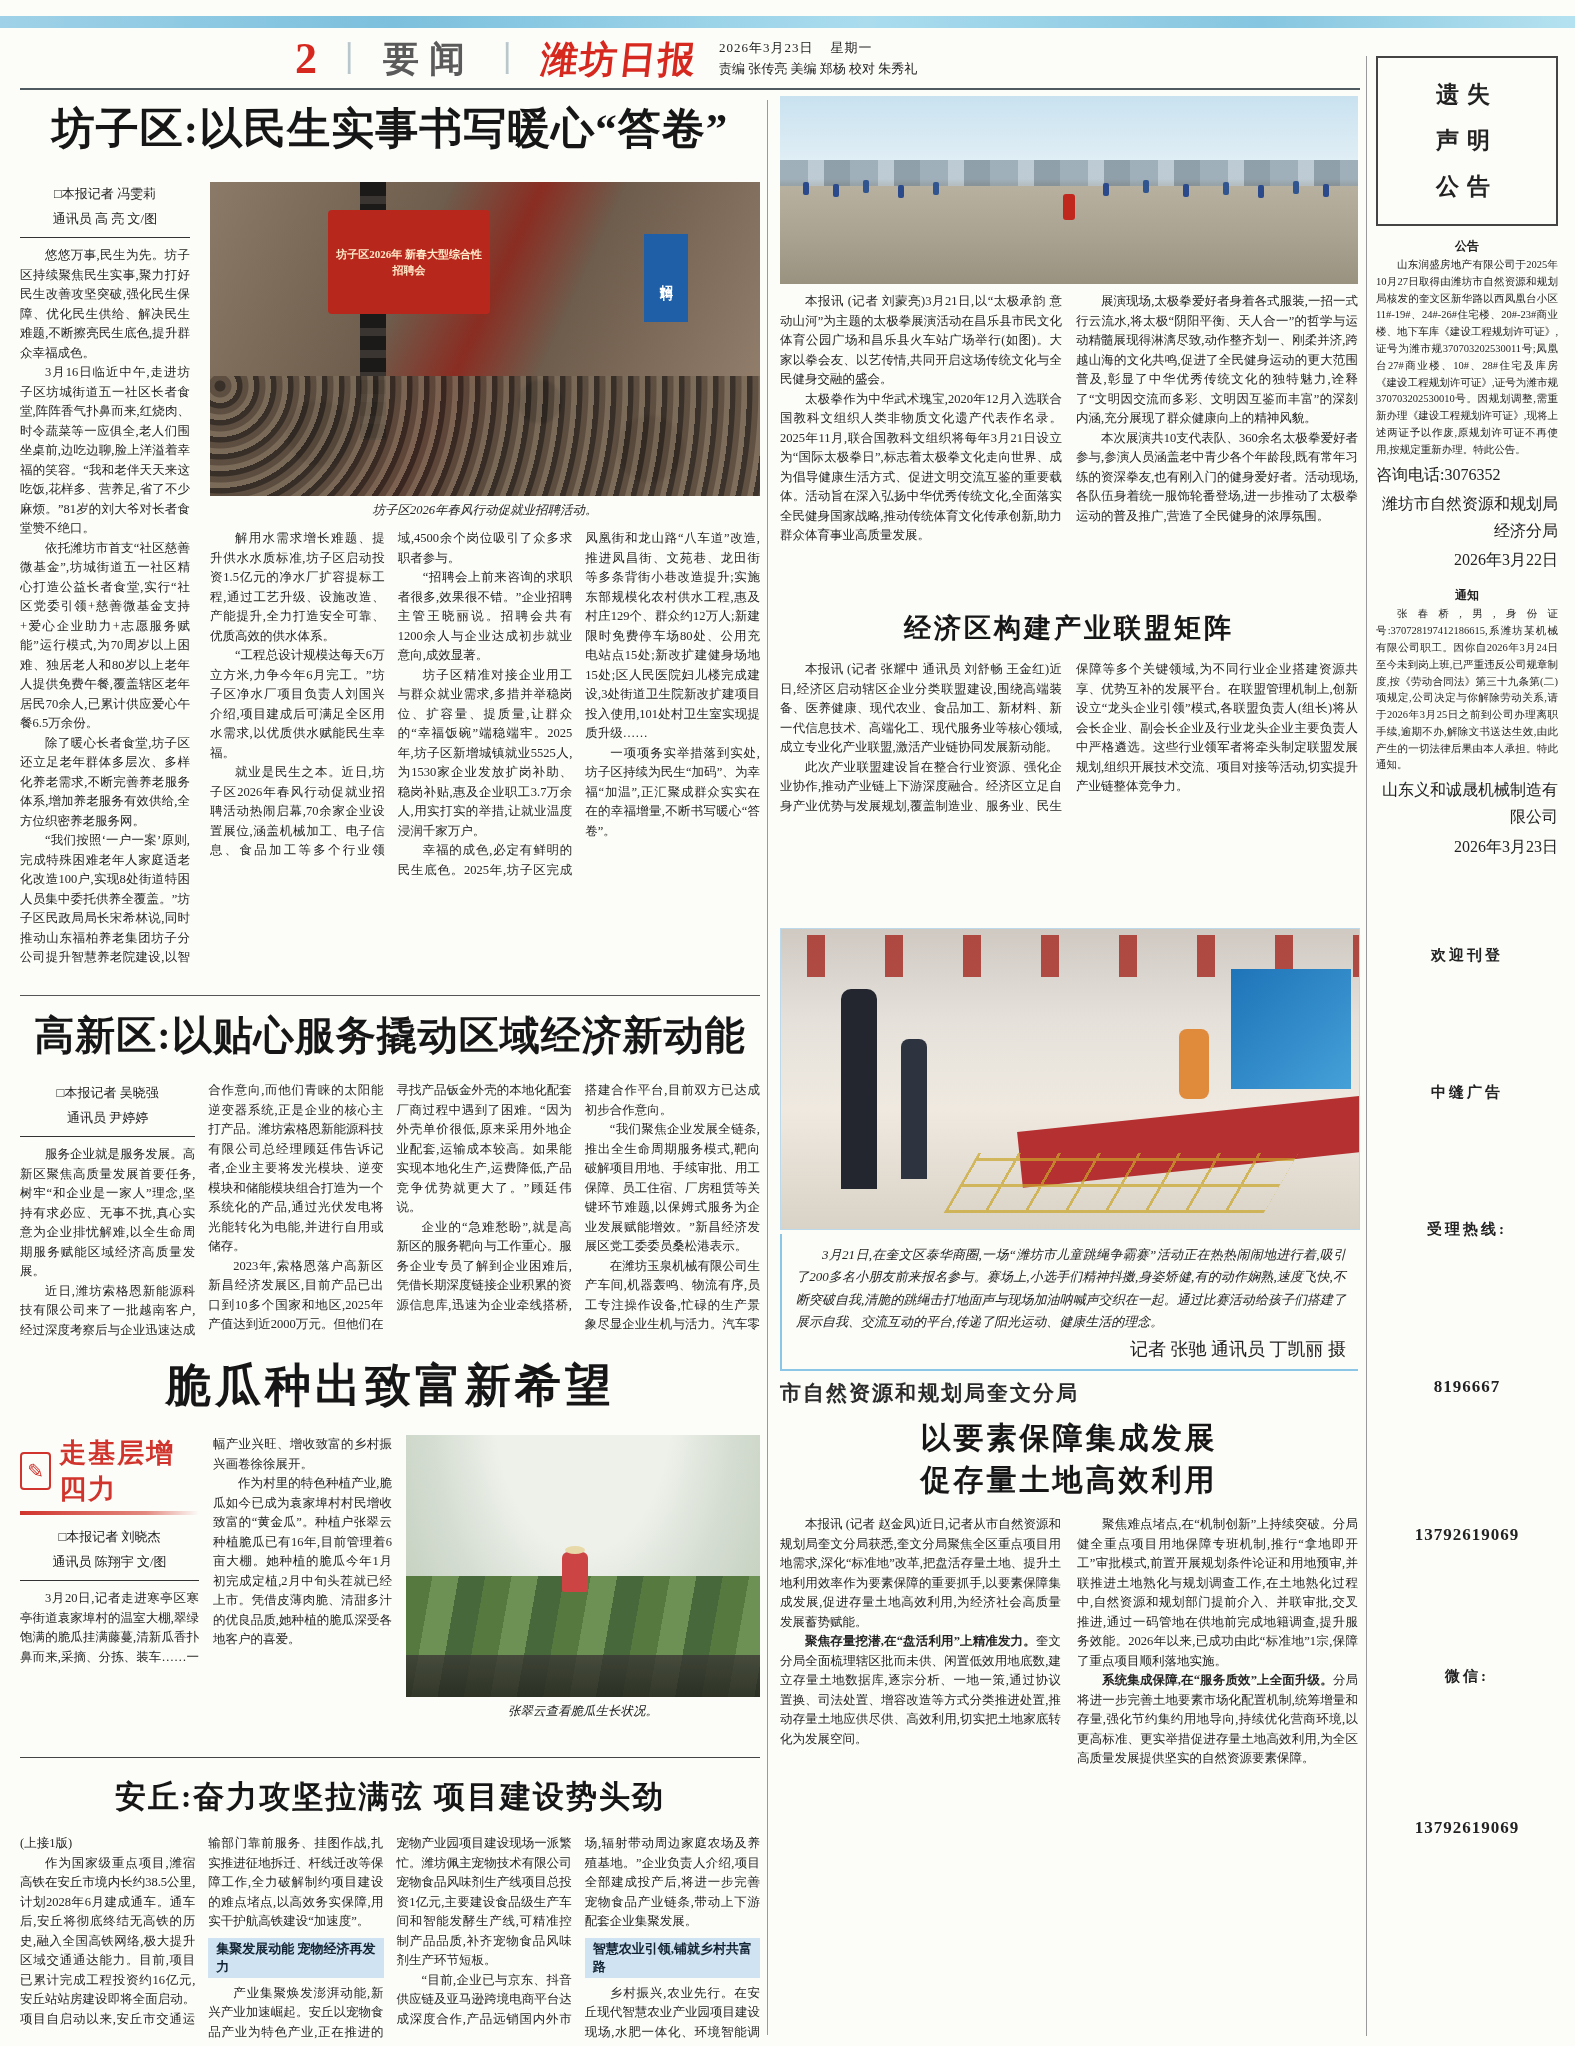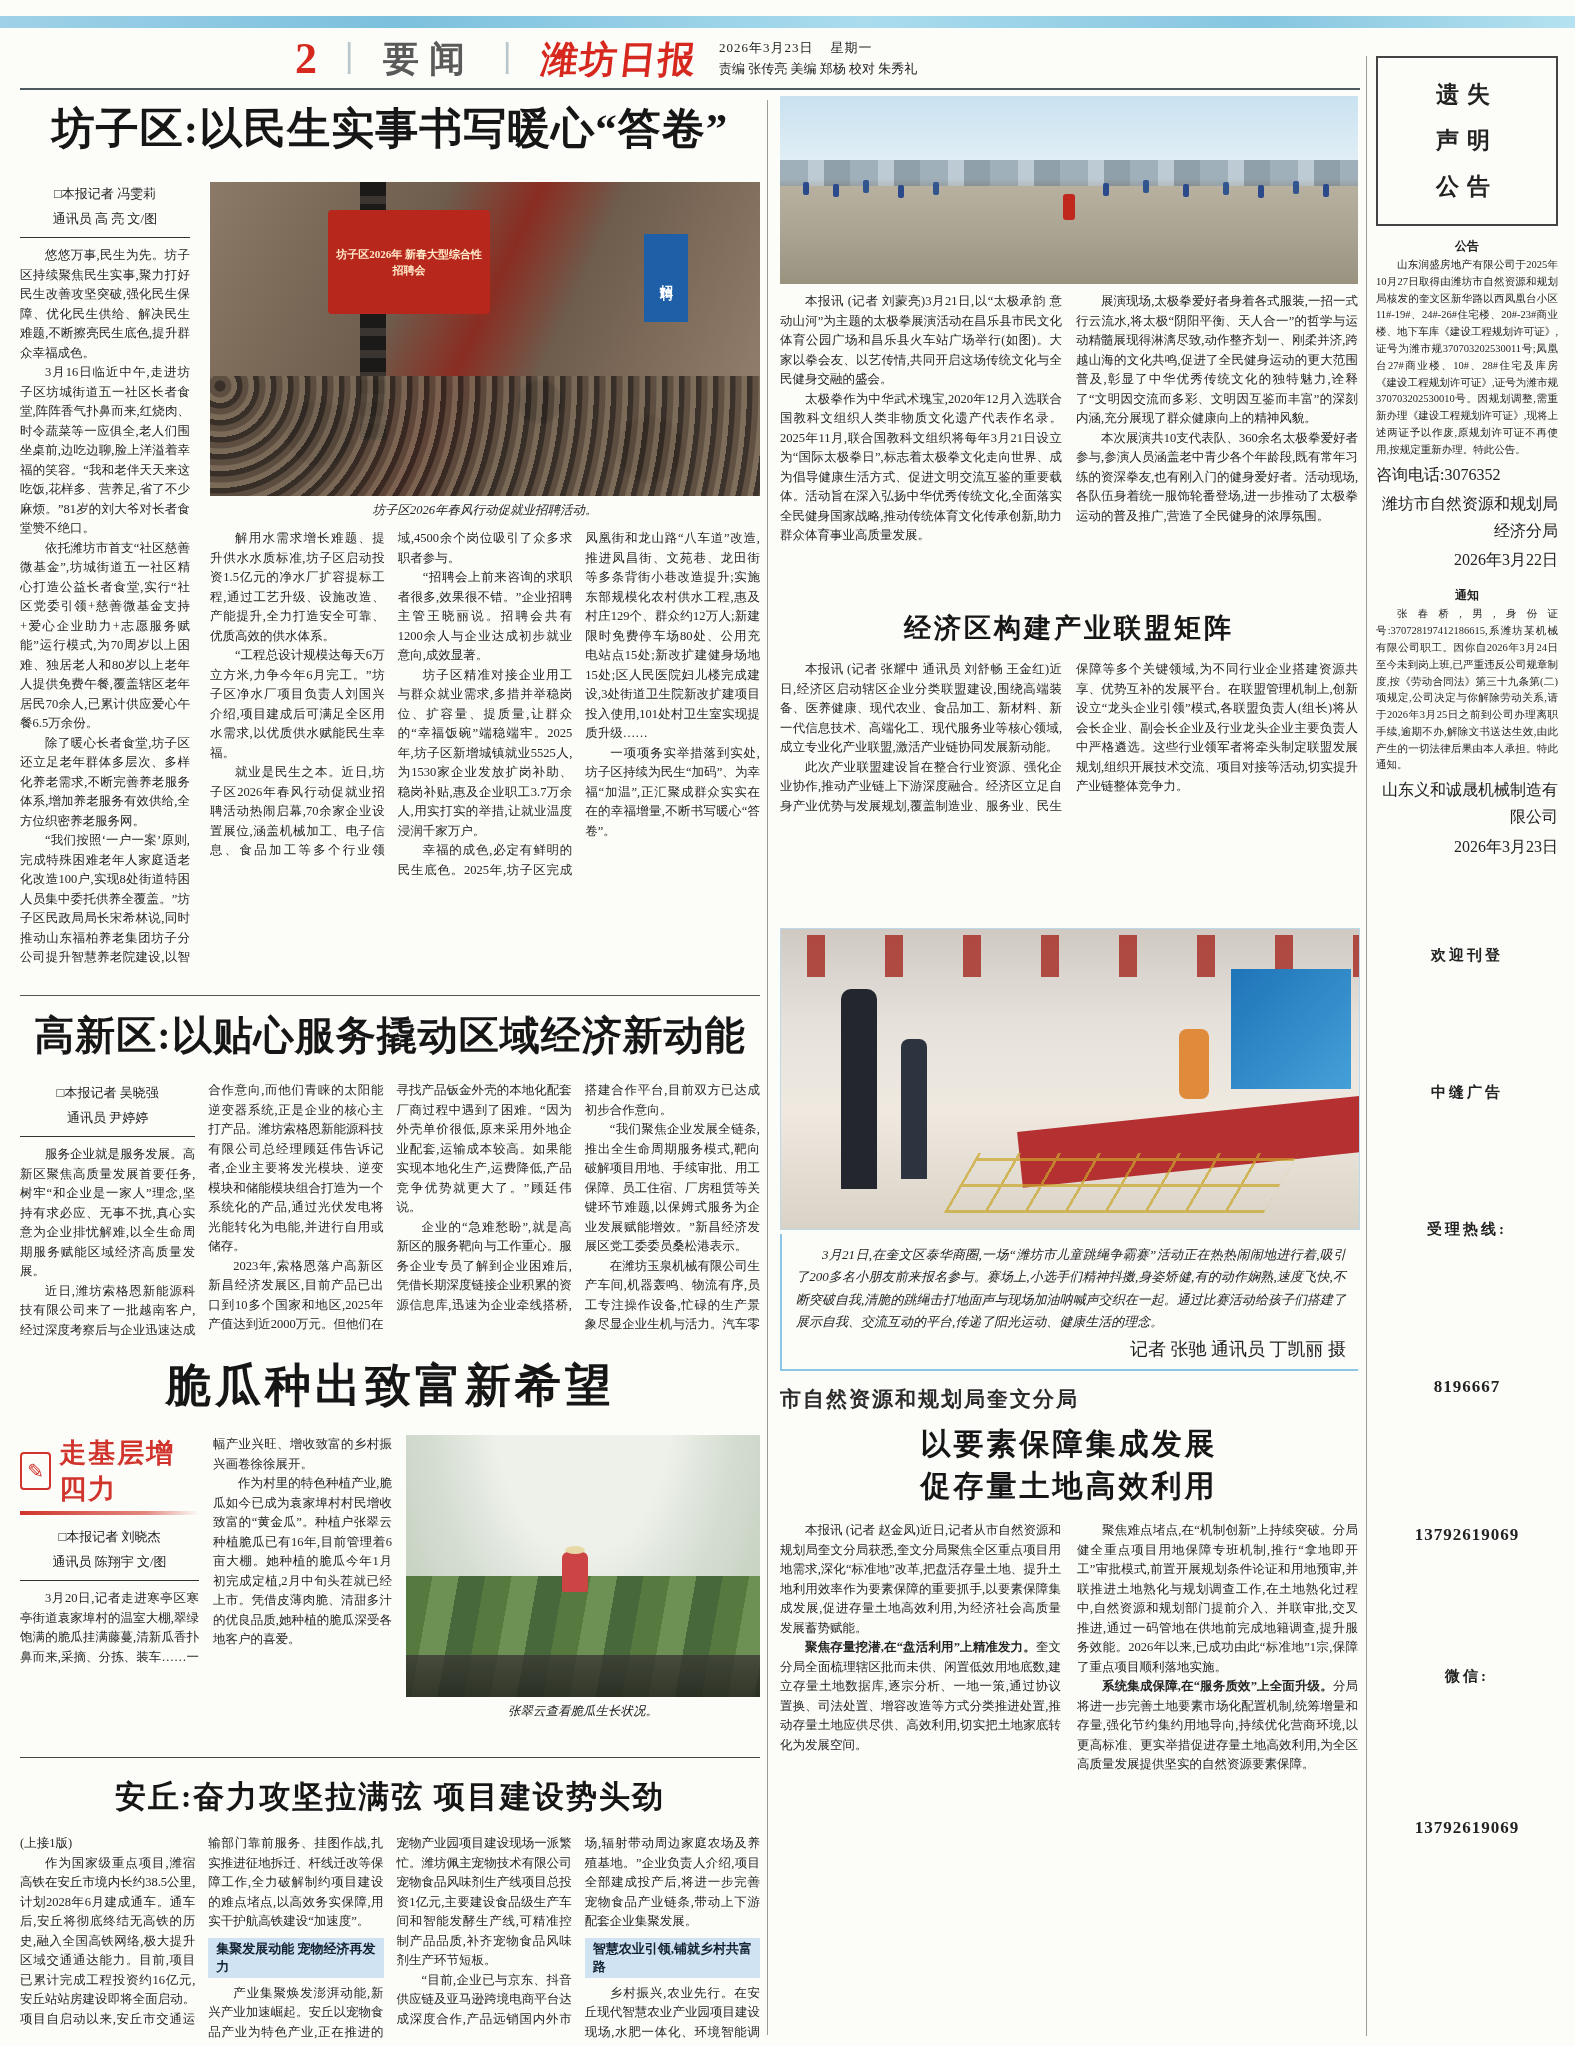--- a/index.html
+++ b/index.html
@@ -94,21 +94,21 @@
   .photo4 .screen{position:absolute;right:8px;top:40px;width:120px;height:120px;background:linear-gradient(135deg,#1e74b8,#45a0d8);}
   .photo4 .carpet{position:absolute;right:-20px;bottom:60px;width:360px;height:56px;background:#b53030;transform:rotate(-6deg);}
   .photo4 .adult1{position:absolute;left:60px;top:60px;width:36px;height:200px;background:#23262e;border-radius:10px 10px 0 0;}
   .photo4 .adult2{position:absolute;left:120px;top:110px;width:26px;height:140px;background:#2e3340;border-radius:8px 8px 0 0;}
   .photo4 .kid{position:absolute;right:150px;top:100px;width:30px;height:70px;background:#e08a3c;border-radius:8px;}
   .photo4 .ladder{position:absolute;left:180px;bottom:16px;width:320px;height:60px;
      background:repeating-linear-gradient(90deg,#caa62a 0 3px,transparent 3px 40px),repeating-linear-gradient(0deg,#caa62a 0 3px,transparent 3px 26px);opacity:.7;transform:skewX(-30deg);}
   .jr-capbox{border-left:2px solid #8cc6e6;border-bottom:2px solid #8cc6e6;padding:10px 12px 8px 14px;margin-top:4px;}
   .jr-caption{font-size:13px;line-height:1.72;text-align:justify;text-indent:2em;color:#222;font-style:italic;margin:0;}
   .jr-credit{font-size:18px;text-align:right;margin-top:4px;color:#222;}
-  .kw{margin-top:14px;}
+  .kw{margin-top:8px;}
   .kw-kicker{font-size:21px;font-weight:700;color:#2b2b2b;letter-spacing:2px;margin-bottom:10px;}
   .kw-title{font-size:30px;text-align:center;letter-spacing:3px;line-height:1.4;}
   .kw-cols{column-count:2;column-gap:16px;height:470px;overflow:hidden;margin-top:14px;}
 
   
   .sidebar{position:absolute;left:1376px;top:56px;width:182px;height:1980px;}
   .sb-titlebox{border:2px solid #444;padding:14px 8px;text-align:center;margin-bottom:12px;}
   .sb-titleline{font-size:23px;font-weight:700;letter-spacing:8px;color:#222;line-height:2.0;}
   .sb-label{font-size:12px;font-weight:700;text-align:center;margin:6px 0 2px;color:#222;}
   .sb-text .para{font-size:10.5px;line-height:1.6;text-indent:2em;}

